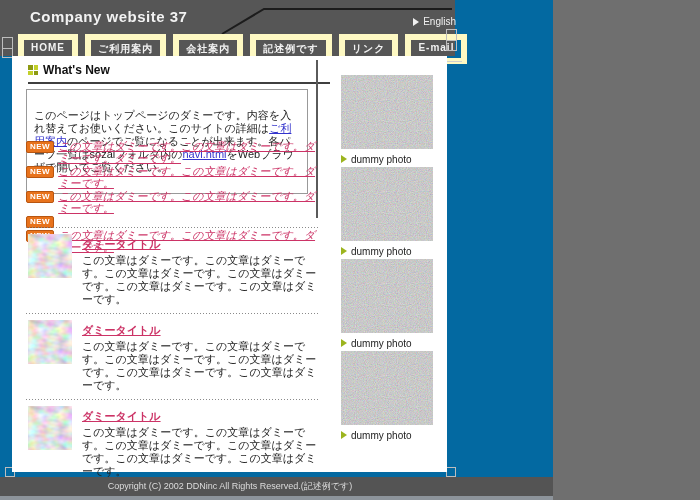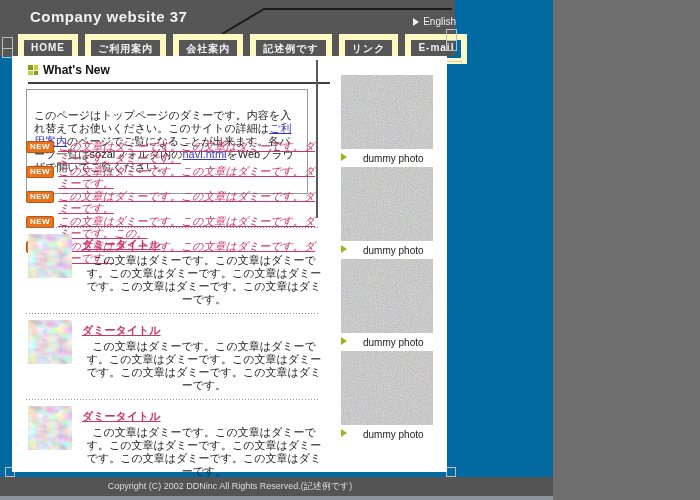--- a/index.html
+++ b/index.html
@@ -52,26 +52,26 @@
   .news a { color:#cc3366; font-size:11px; line-height:12px; text-decoration:underline; cursor:pointer;font-style:italic; }
 
   .dotted { position:relative; margin:0 0 0 14px; width:292px; height:2px;
             background-image:repeating-linear-gradient(90deg,#8a8a8a 0 1px,transparent 1px 3px);
             background-size:100% 1px; background-repeat:no-repeat; background-position:0 1px; }
   .sections { position:absolute; left:0; top:170px; width:320px; }
   .article { display:flex; gap:10px; padding:6px 0 6px 16px; }
   .thumb { flex:0 0 auto; width:44px; height:44px; }
   .art-text { width:244px; }
   .art-title { display:inline-block; color:#cc3366; font-size:11px; font-weight:bold; text-decoration:underline; margin-bottom:2px; cursor:pointer; }
-  .art-body { font-size:11px; line-height:13px; color:#222;text-align:center; }
+  .art-body { font-size:11px; line-height:13px; color:#222; }
 
   
   .photos { position:absolute; left:329px; top:19px; width:92px; }
   .photo { display:block; width:92px; height:74px; }
-  .caption { display:flex; gap:16px; margin:4px 0 2px; height:12px; }
+  .caption { display:flex; align-items:center; gap:4px; margin:4px 0 2px; height:12px; }
   .cap-tri { width:0; height:0; border-left:6px solid #9cb41e; border-top:4px solid transparent; border-bottom:4px solid transparent; }
   .cap-text { font-size:10px; color:#222; }
 
   
   .footer-bar { position:absolute; left:0; top:477px; width:700px; height:19px; background:#545454; }
   .copyright { position:absolute; left:0; top:3px; width:460px; text-align:center; font-size:9px; color:#dcdcdc; }
   .bottom-strip { position:absolute; left:0; top:496px; width:700px; height:4px; background:#8d949b; }
 </style>
 </head>
 <body>
@@ -129,21 +129,20 @@
       <div class="news-item">
         <span class="badge">NEW</span>
         <a>この文章はダミーです。この文章はダミーです。ダミーです。</a>
       </div>
       <div class="news-item">
         <span class="badge">NEW</span>
         <a>この文章はダミーです。この文章はダミーです。ダミーです。</a>
       </div>
       <div class="news-item">
         <span class="badge">NEW</span>
-        <a>この文章はダミーです。この文章はダミーです。ダミーです。この。</a>
       </div>
       <div class="news-item">
         <span class="badge">NEW</span>
         <a>この文章はダミーです。この文章はダミーです。ダミーです。</a>
       </div>
     </div>
 
     <div class="sections">
       <div class="dotted"></div>
       <div class="article">

